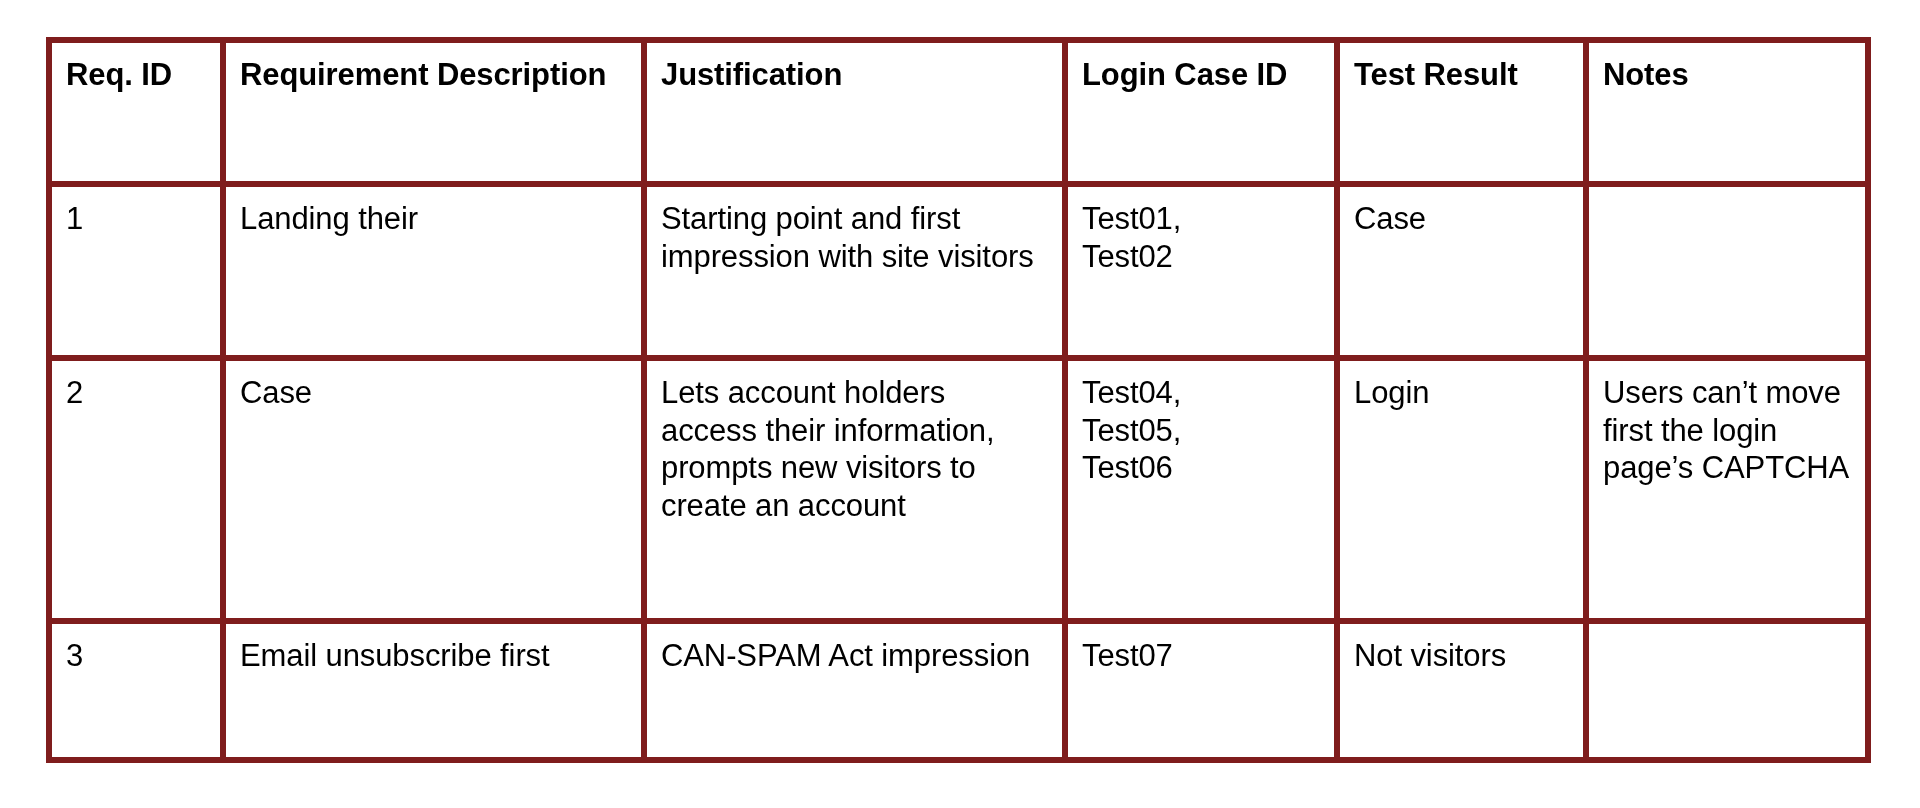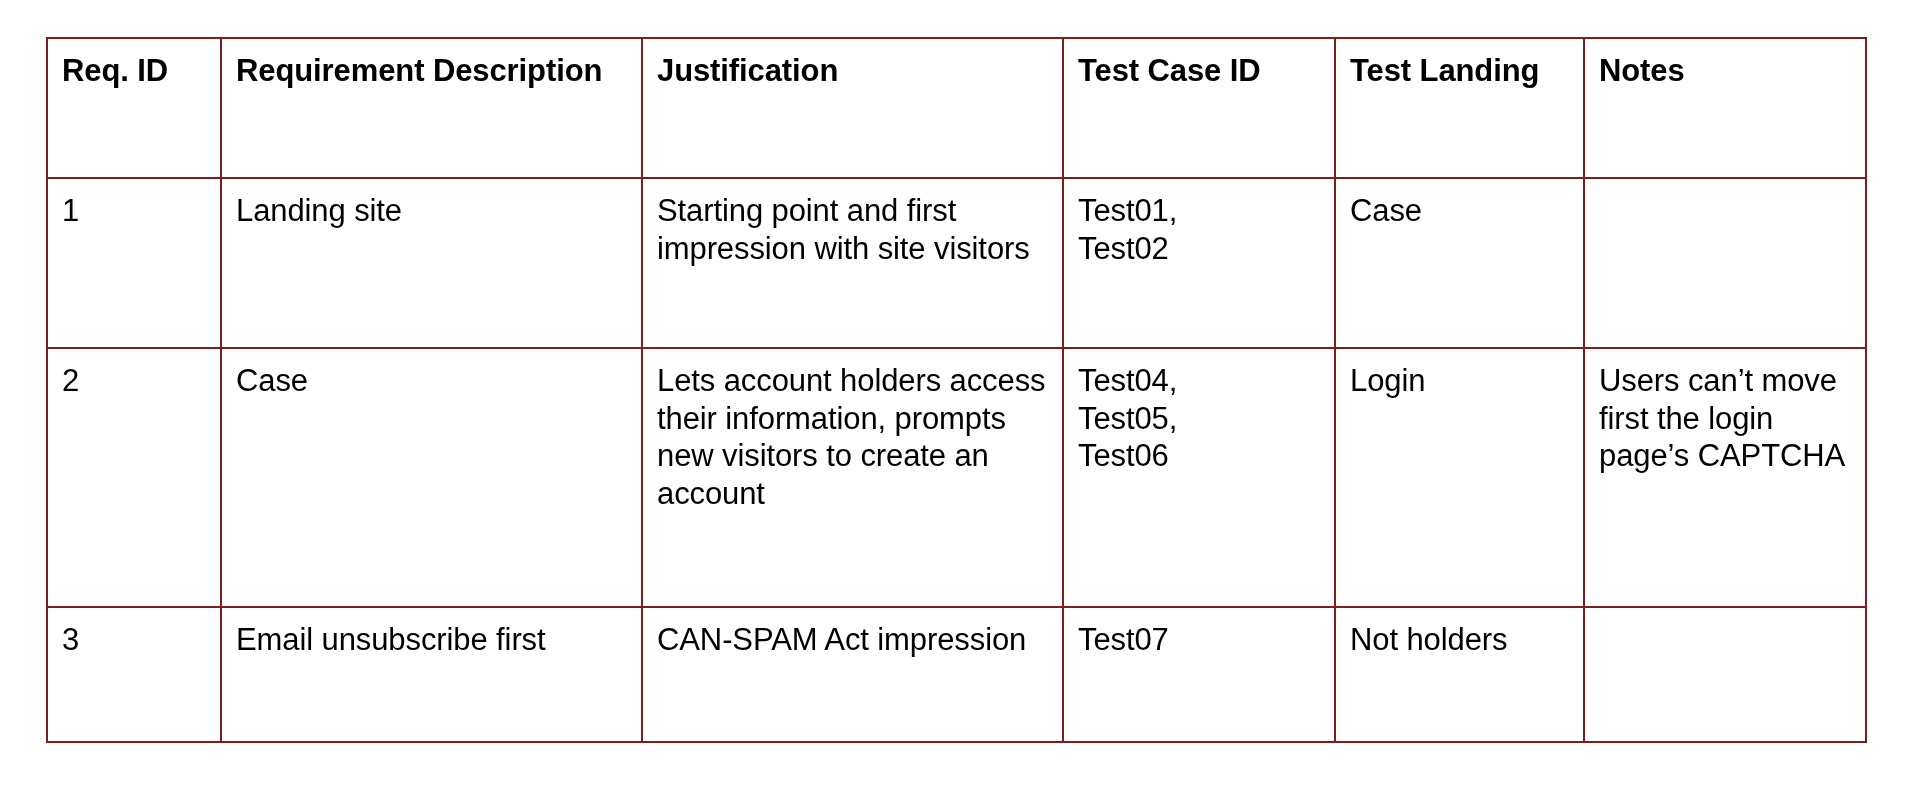--- a/index.html
+++ b/index.html
@@ -26,21 +26,21 @@
     position: absolute;
     left: 46px;
     top: 37px;
     width: 1819px;
     border-collapse: collapse;
     table-layout: fixed;
     background: #ffffff;
   }
 
   #req-table td, #req-table th {
-    border: 2px solid #7f1d1d;
+    border: 6px solid #7f1d1d;
     vertical-align: top;
     padding: 13px 14px 16px 14px;
     font-size: 31px;
     line-height: 1.21;
     text-align: left;
     font-weight: normal;
     letter-spacing: -0.1px;
   }
 
   #req-table thead th {
@@ -82,37 +82,37 @@
         <th>
             <span class="cell-text">Req. ID</span>
           </th>
         <th>
             <span class="cell-text">Requirement Description</span>
           </th>
         <th>
             <span class="cell-text">Justification</span>
           </th>
         <th>
-            <span class="cell-text">Test Case ID</span>
+            <span class="cell-text">Login Case ID</span>
           </th>
         <th>
-            <span class="cell-text">Test Landing</span>
+            <span class="cell-text">Test Result</span>
           </th>
         <th>
             <span class="cell-text">Notes</span>
           </th>
       </tr>
     </thead>
     <tbody>
       <tr class="row-0">
         <td>
             <span class="cell-text">1</span>
           </td>
         <td>
-            <span class="cell-text">Landing site</span>
+            <span class="cell-text">Landing their</span>
           </td>
         <td>
             <span class="cell-text">Starting point and first impression with site visitors</span>
           </td>
         <td>
             <span class="cell-text">Test01,
 Test02</span>
           </td>
         <td>
             <span class="cell-text">Case</span>
@@ -150,21 +150,21 @@
         <td>
             <span class="cell-text">Email unsubscribe first</span>
           </td>
         <td>
             <span class="cell-text">CAN-SPAM Act impression</span>
           </td>
         <td>
             <span class="cell-text">Test07</span>
           </td>
         <td>
-            <span class="cell-text">Not holders</span>
+            <span class="cell-text">Not visitors</span>
           </td>
         <td>
             <span class="cell-text"></span>
           </td>
       </tr>
     </tbody>
   </table>
 
 </div>
 

